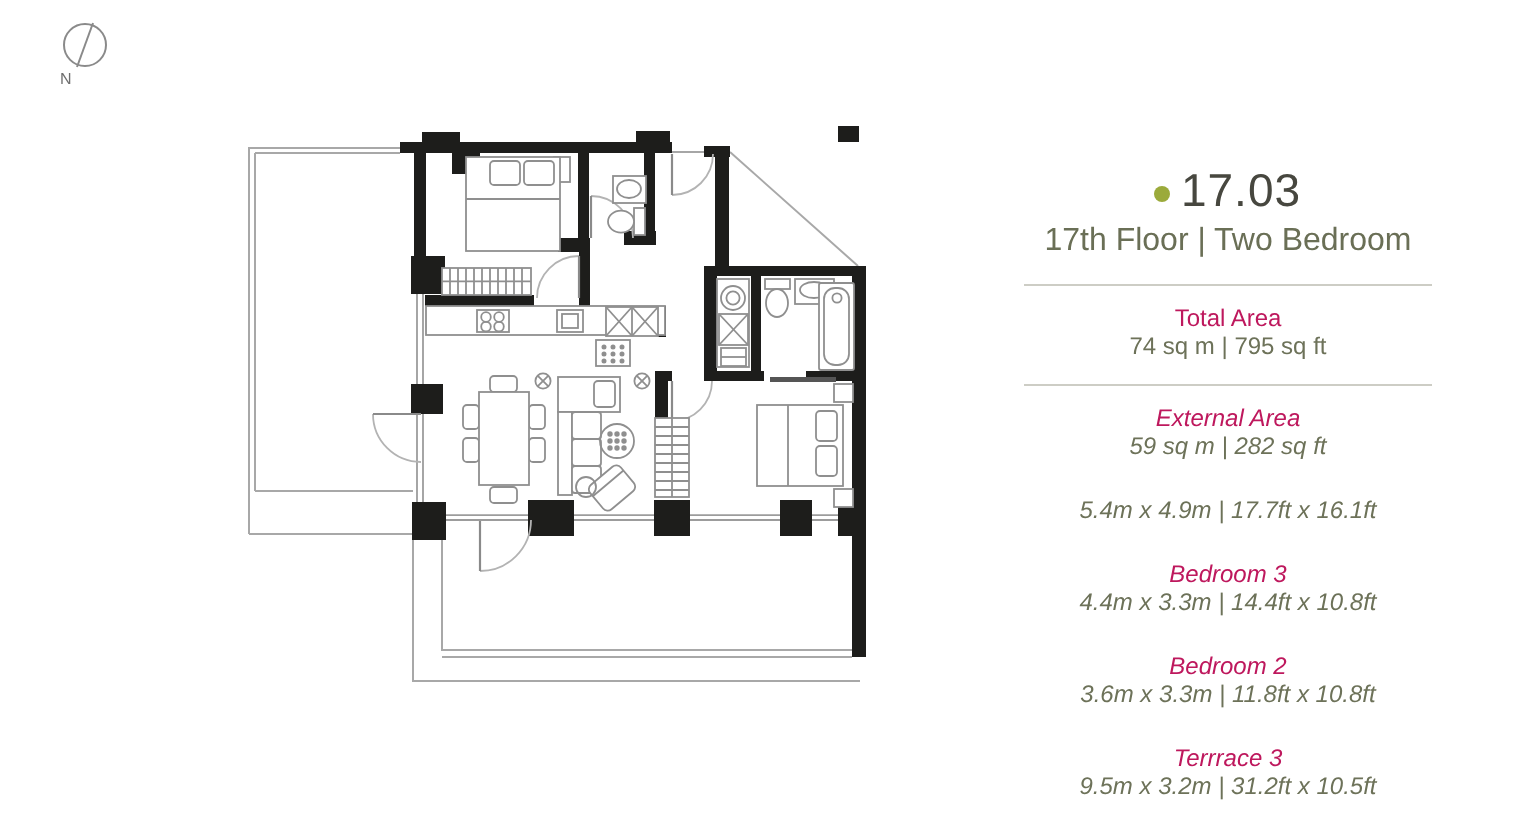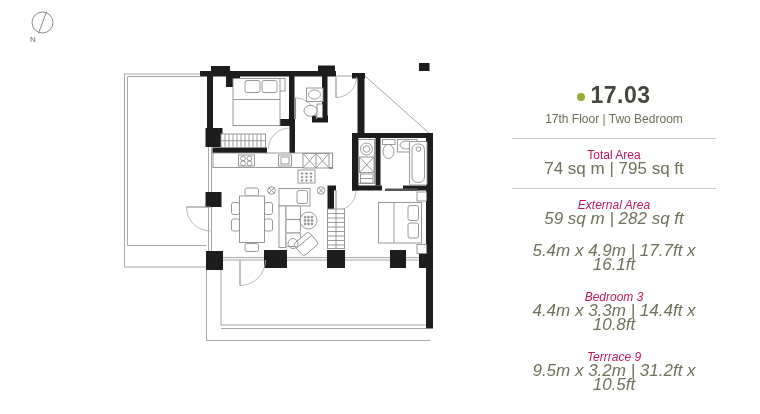--- a/index.html
+++ b/index.html
@@ -4,26 +4,26 @@
 <style>
   html,body{margin:0;padding:0;background:#ffffff;width:760px;height:414px;overflow:hidden;
     font-family:"Liberation Sans", sans-serif;}
   .stage{position:relative;width:760px;height:414px;background:#fff;}
   svg{position:absolute;left:0;top:0;}
 
   
   .panel{position:absolute;left:512px;top:82px;width:204px;text-align:center;color:#696e55;}
   .title-row{display:flex;align-items:center;justify-content:center;gap:5px;}
   .dot{width:8px;height:8px;border-radius:50%;background:#9baa3b;display:inline-block;margin-top:3px;}
-  .unit-number{font-size:23px;letter-spacing:.5px;color:#47473f;font-weight:700;}
-  .subtitle{font-size:12px;margin-top:3px;color:#6a6f56;}
+  .unit-number{font-size:23px;letter-spacing:.5px;color:#47473f;font-weight:400;}
+  .subtitle{font-size:16px;margin-top:3px;color:#6a6f56;}
   .divider{border:none;border-top:1px solid #cdcdc5;margin:12px 0 0 0;}
   .spec{margin-top:9px;line-height:14px;}
   .spec .label{font-size:12px;color:#be185d;}
-  .spec .value{font-size:17px;color:#6d7259;}
+  .spec .value{font-size:12px;color:#6d7259;}
   .spec-list .spec{margin-top:0;margin-bottom:9px;padding-top:9px;}
 </style>
 </head>
 <body>
 
 <div class="stage">
 
   <svg width="760" height="414" viewBox="0 0 760 414">
 
     <g stroke="#8a8a8a" fill="none" stroke-width="1">
@@ -280,19 +280,23 @@
         <div class="value">59 sq m | 282 sq ft</div>
       </div>
       <div class="spec">
         <div class="value">5.4m x 4.9m | 17.7ft x 16.1ft</div>
       </div>
       <div class="spec">
         <div class="label">Bedroom 3</div>
         <div class="value">4.4m x 3.3m | 14.4ft x 10.8ft</div>
       </div>
       <div class="spec">
-        <div class="label">Terrrace 9</div>
+        <div class="label">Bedroom 2</div>
+        <div class="value">3.6m x 3.3m | 11.8ft x 10.8ft</div>
+      </div>
+      <div class="spec">
+        <div class="label">Terrrace 3</div>
         <div class="value">9.5m x 3.2m | 31.2ft x 10.5ft</div>
       </div>
 
     </div>
   </div>
 </div>
 
 </body></html>

